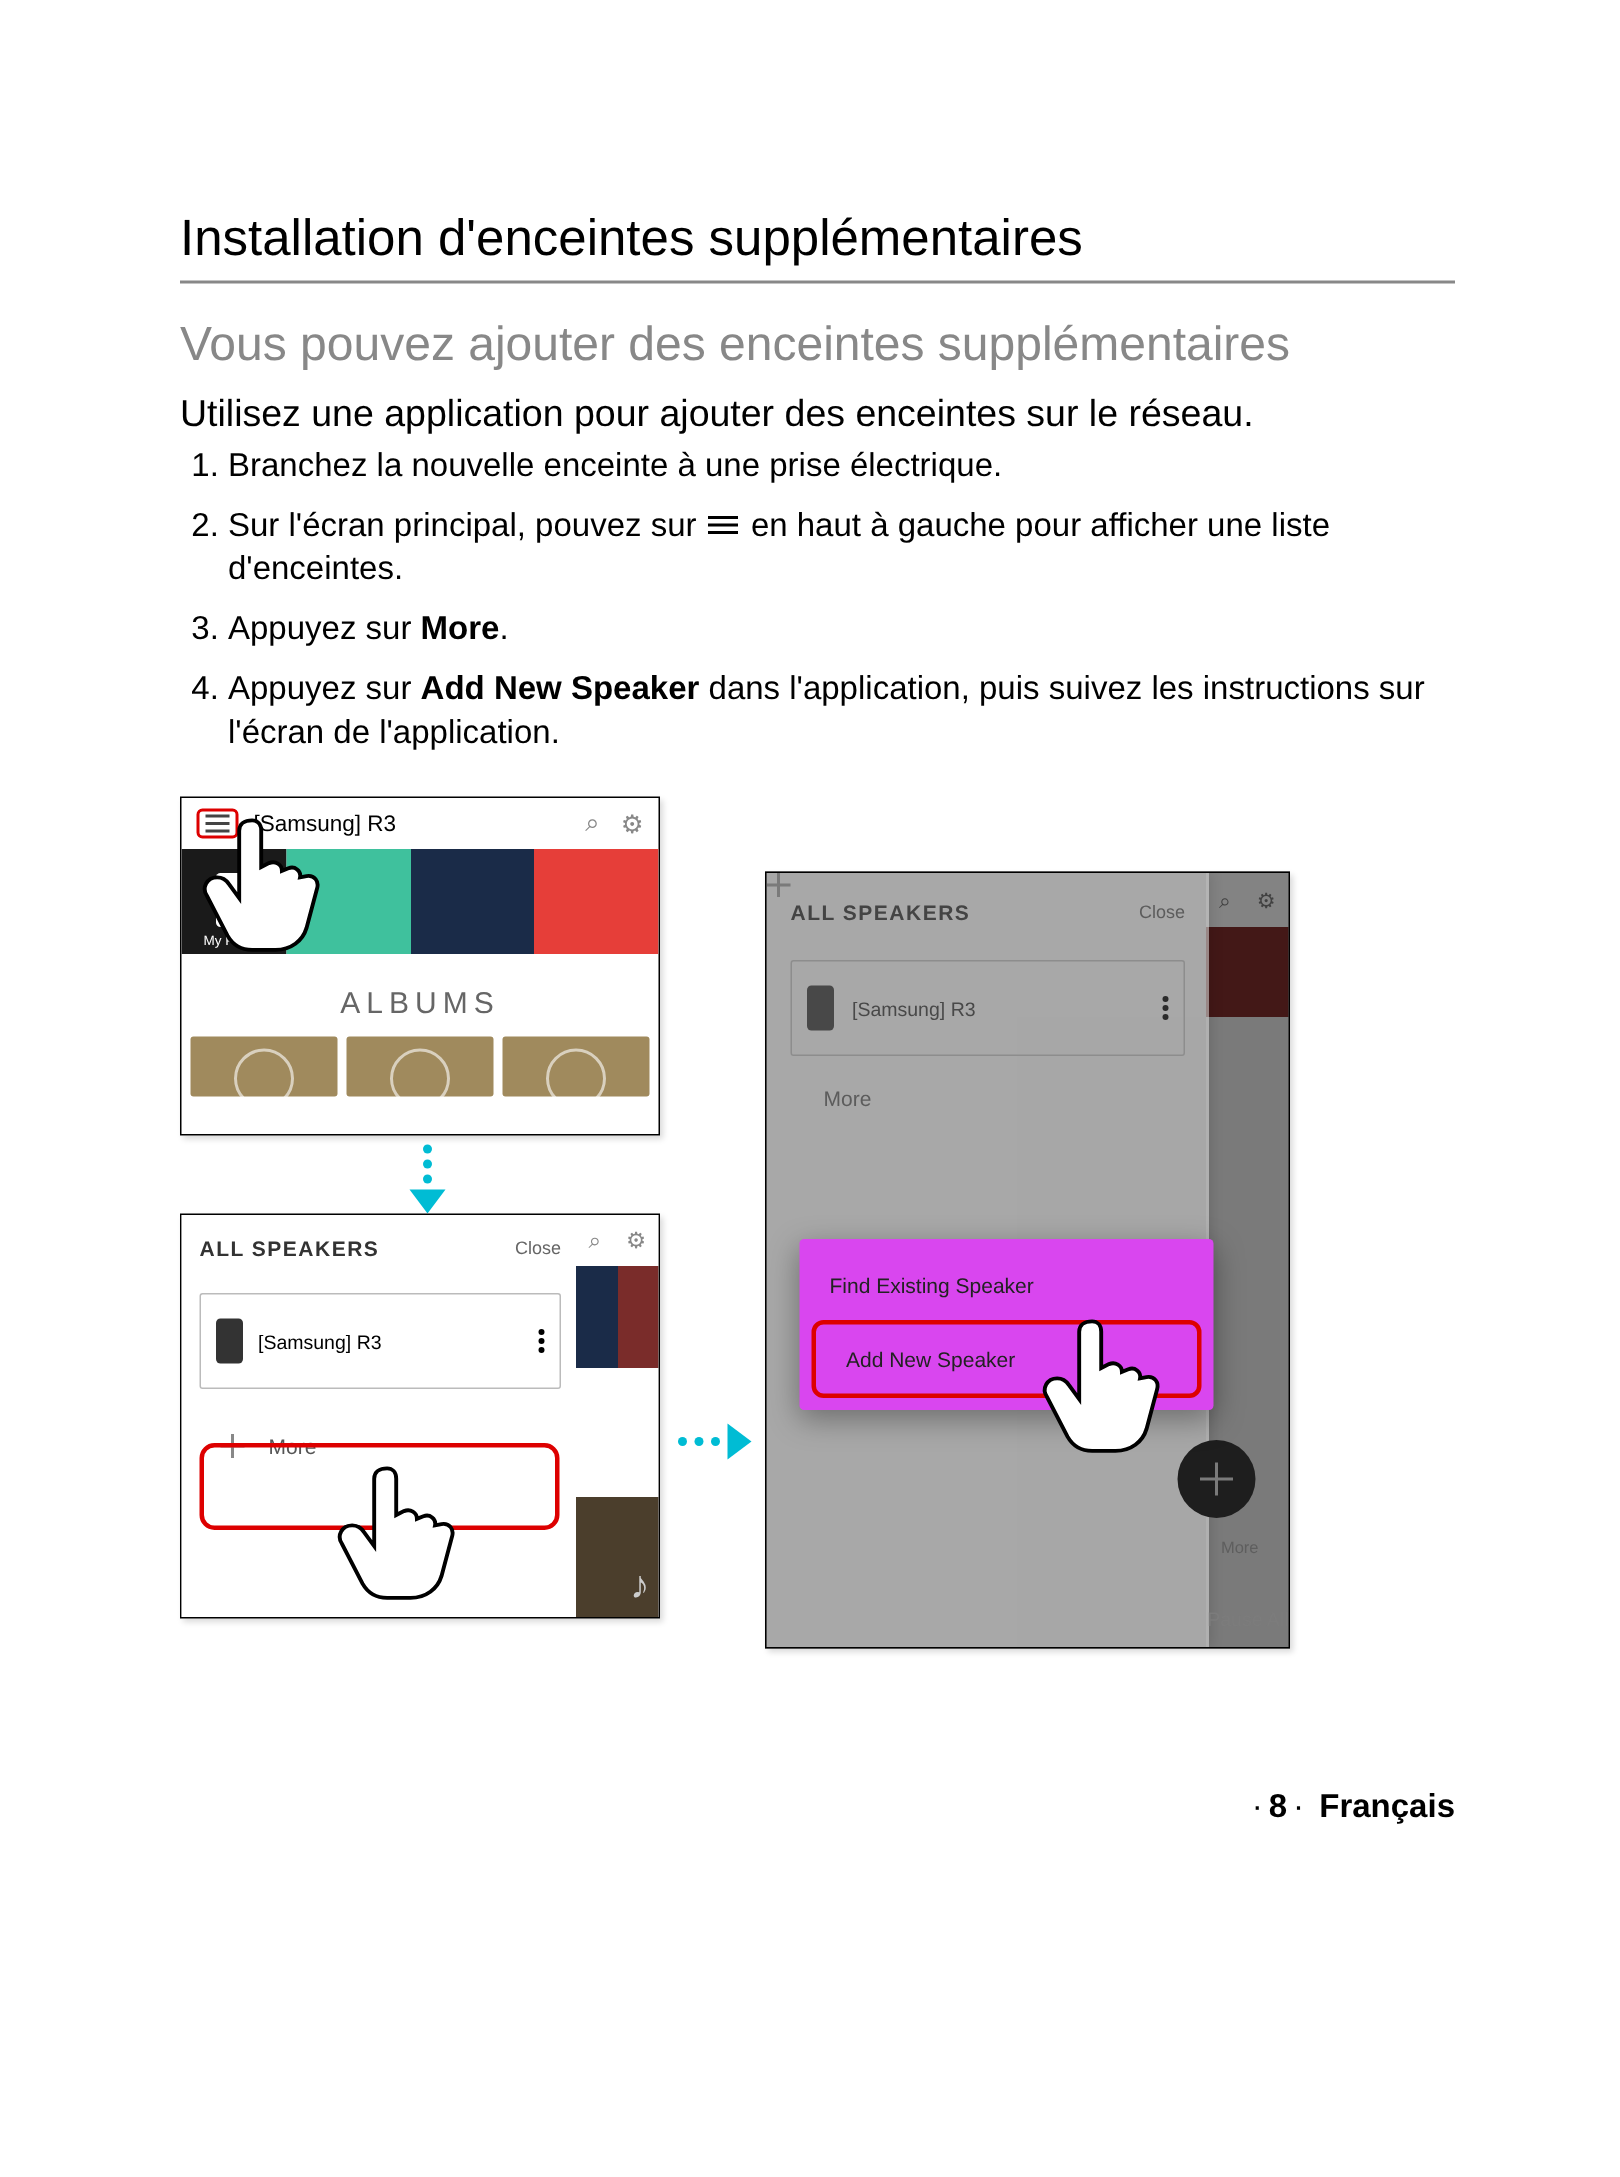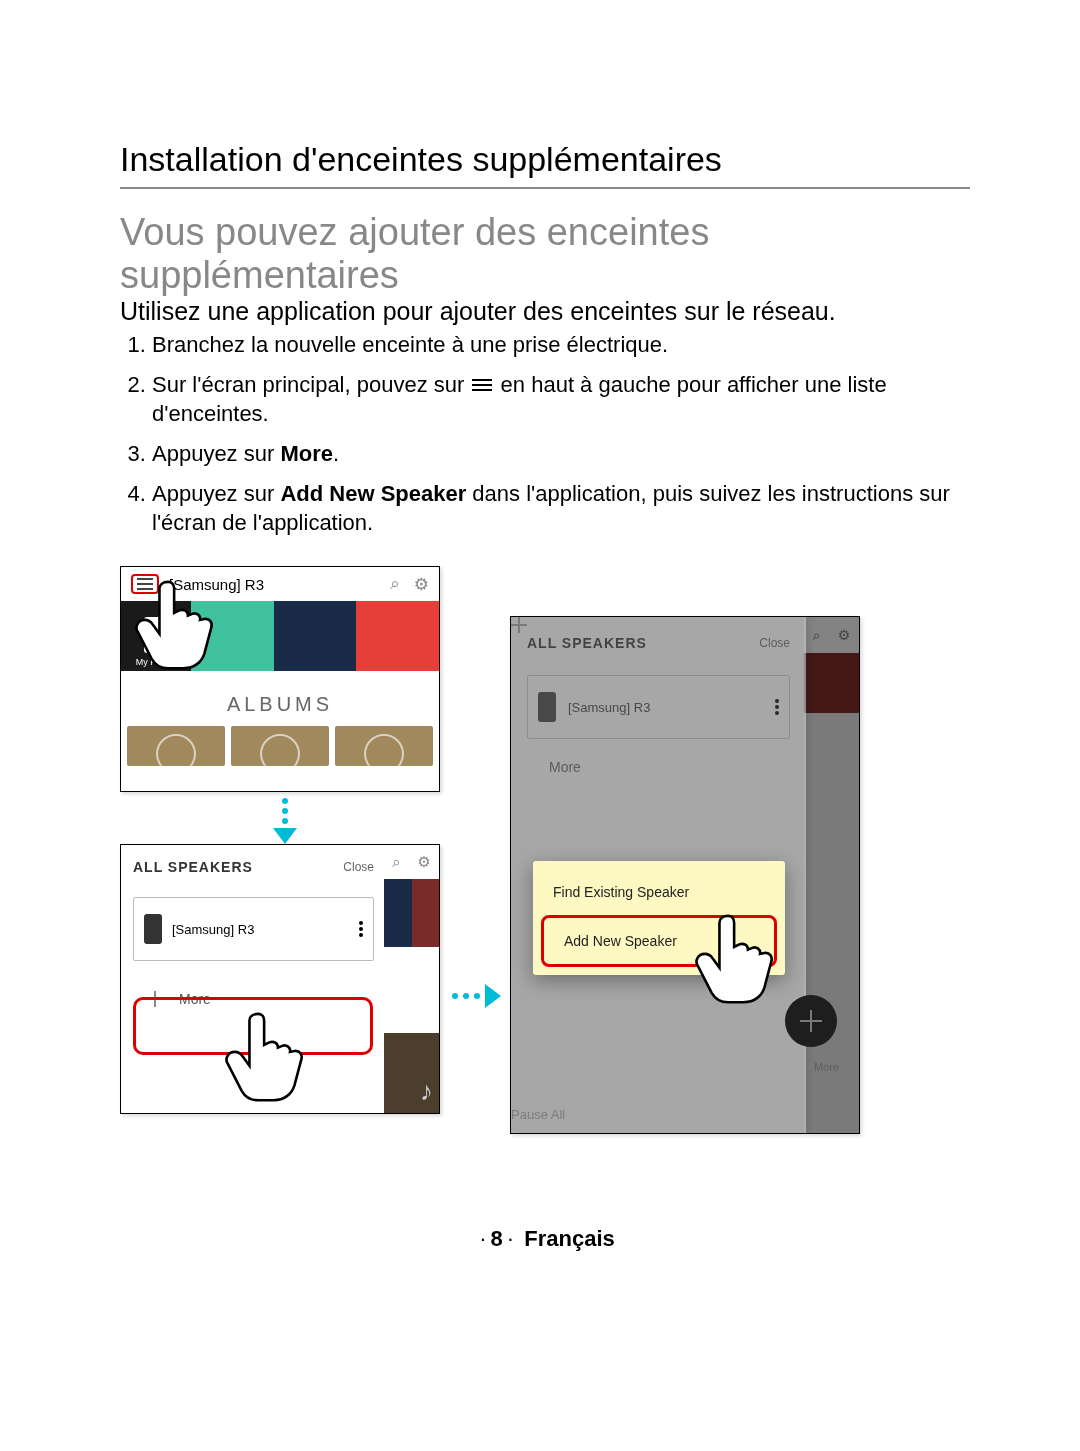--- a/index.html
+++ b/index.html
@@ -14,23 +14,24 @@
     padding: 140px 110px 60px 120px;
   }
   .section-title {
     font-size: 34px;
     font-weight: 400;
     border-bottom: 2px solid #888;
     padding-bottom: 8px;
     margin-bottom: 22px;
   }
   .subtitle {
-    font-size: 38px;
+    font-size: 32px;
     color: #888;
     font-weight: 500;
+    margin-bottom: 14px;
   }
   .intro {
     font-size: 25px;
     margin-bottom: 4px;
   }
   ol.steps {
     font-size: 22px;
     padding-left: 32px;
     margin: 0 0 28px 0;
     line-height: 1.35;
@@ -174,53 +175,53 @@
   .shot3 .panel-head2 .close { margin-left:auto; font-size:12px; font-weight:400; color:#555; letter-spacing:0; }
   .shot3 .speaker-row2 {
     margin:10px 16px; border:1px solid #aaa; border-radius:2px; height:64px;
     display:flex; align-items:center; padding:0 10px; gap:12px; font-size:13px; color:#333;
   }
   .shot3 .more-row2 {
     margin:20px 20px; display:flex; align-items:center; gap:18px; color:#555; font-size:14px;
   }
   .shot3 .pause-bar {
     position:absolute; left:0; right:0; bottom:0; height:36px;
-    color:#7c7c7c; text-align:left; font-size:13px; line-height:36px;
+    color:#7c7c7c; text-align:right; font-size:13px; line-height:36px;
   }
   .shot3 .fab {
     position:absolute; right:22px; bottom:86px; width:52px; height:52px; border-radius:50%;
     background:#1e1e1e; display:flex; align-items:center; justify-content:center;
   }
   .shot3 .fab::before, .shot3 .fab::after { content:""; position:absolute; background:#7a7a7a; }
   .shot3 .fab::before { width:2px; height:22px; }
   .shot3 .fab::after  { height:2px; width:22px; }
   .shot3 .fab-label { position:absolute; right:20px; bottom:60px; font-size:11px; color:#5e5e5e; }
 
   .shot3 .right-strip {
     position:absolute; right:0; top:0; width:55px; display:flex; flex-direction:column; height:100%; filter:brightness(.55);
   }
   .right-strip .r1 { height:36px; background:#eee; display:flex; align-items:center; justify-content:space-around; color:#777; font-size:14px; }
   .right-strip .r2 { height:60px; background:#7a2c2a; }
   .right-strip .r3 { flex:1; background:#ddd; }
 
   
   .popup {
-    position:absolute; left:22px; top:244px; width:252px; background:#fef9c3;
+    position:absolute; left:22px; top:244px; width:276px; background:#d946ef;
     border-radius:3px; box-shadow:0 6px 20px rgba(0,0,0,.35);
     padding:8px 0;
   }
   .popup-item {
     padding:15px 20px; font-size:14px; color:#222;
   }
   .popup .ring2 {
     border:3px solid #d00; border-radius:8px; margin:0 8px;
   }
 
   .footer {
-    text-align:center; font-size:22px; margin-top:40px;
+    text-align:right; font-size:22px; margin-top:40px;
   }
   .footer .dot { margin:0 4px; }
 </style>
 </head>
 <body>
 
 <div class="page">
 
   <div class="section-title">Installation d'enceintes supplémentaires</div>
   <div class="subtitle">Vous pouvez ajouter des enceintes supplémentaires</div>

